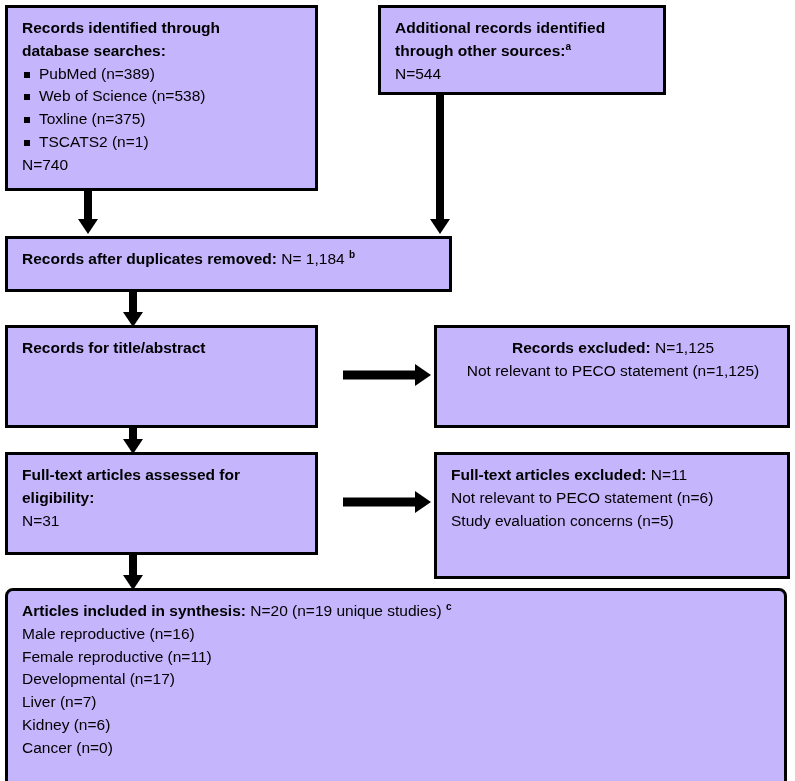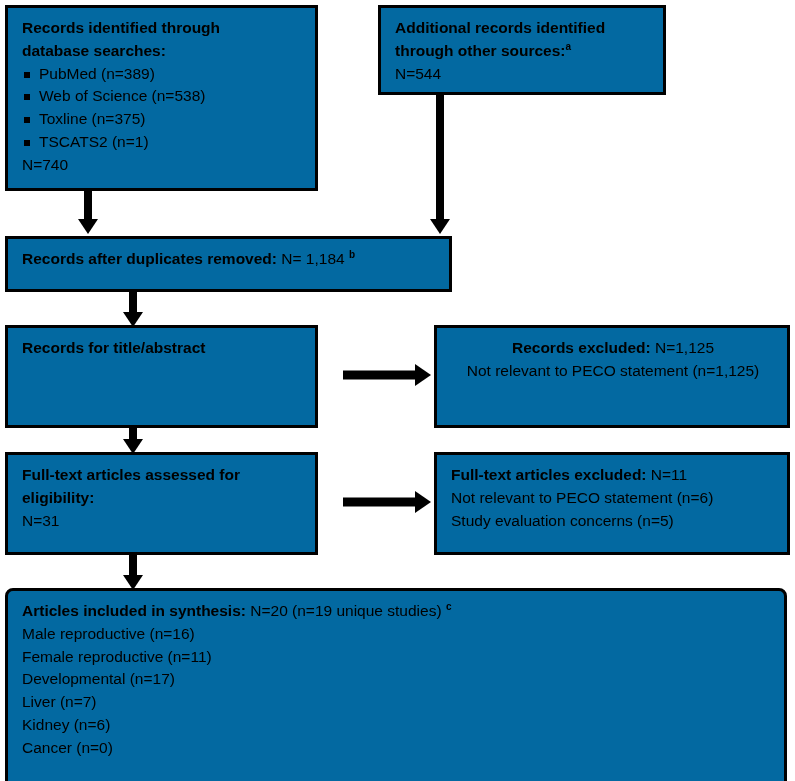--- a/index.html
+++ b/index.html
@@ -15,21 +15,21 @@
     position: relative;
     width: 795px;
     height: 781px;
     background: #ffffff;
     overflow: hidden;
   }
   .box {
     position: absolute;
     box-sizing: border-box;
     border: 3px solid #000000;
-    background: #0369a1;
+    background: #c4b5fd;
     font-size: 15.5px;
     line-height: 1.47;
     padding: 9px 12px 8px 14px;
     z-index: 2;
   }
   .b { font-weight: bold; }
   .line { display: block; white-space: nowrap; }
   .sup {
     font-size: 10px;
     vertical-align: super;
@@ -51,21 +51,21 @@
     background: #000000;
   }
 
   
   #box-db        { left: 5px;   top: 5px;   width: 313px; height: 186px; }
   #box-additional{ left: 378px; top: 5px;   width: 288px; height: 90px;  }
   #box-dupes     { left: 5px;   top: 236px; width: 447px; height: 56px;  }
   #box-screening { left: 5px;   top: 325px; width: 313px; height: 103px; }
   #box-excl1     { left: 434px; top: 325px; width: 356px; height: 103px; text-align: center; }
   #box-fulltext  { left: 5px;   top: 452px; width: 313px; height: 103px; }
-  #box-excl2     { left: 434px; top: 452px; width: 356px; height: 103px; }
+  #box-excl2     { left: 434px; top: 452px; width: 356px; height: 127px; }
   #box-synthesis { left: 5px;   top: 588px; width: 782px; height: 232px; border-radius: 8px; }
 
   
   .arrow-down {
     position: absolute;
     z-index: 1;
   }
   .arrow-down .shaft {
     position: absolute;
     left: 50%;

